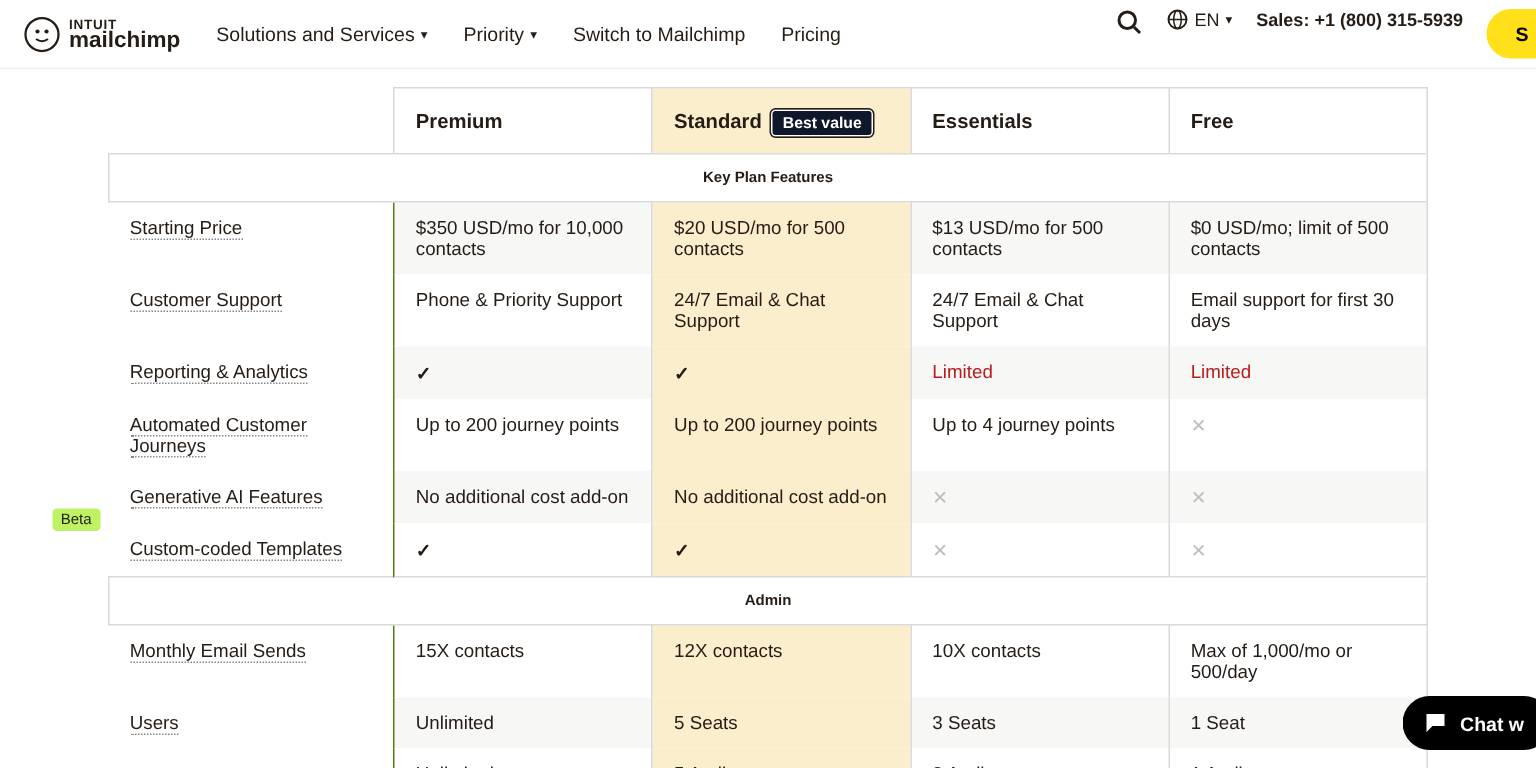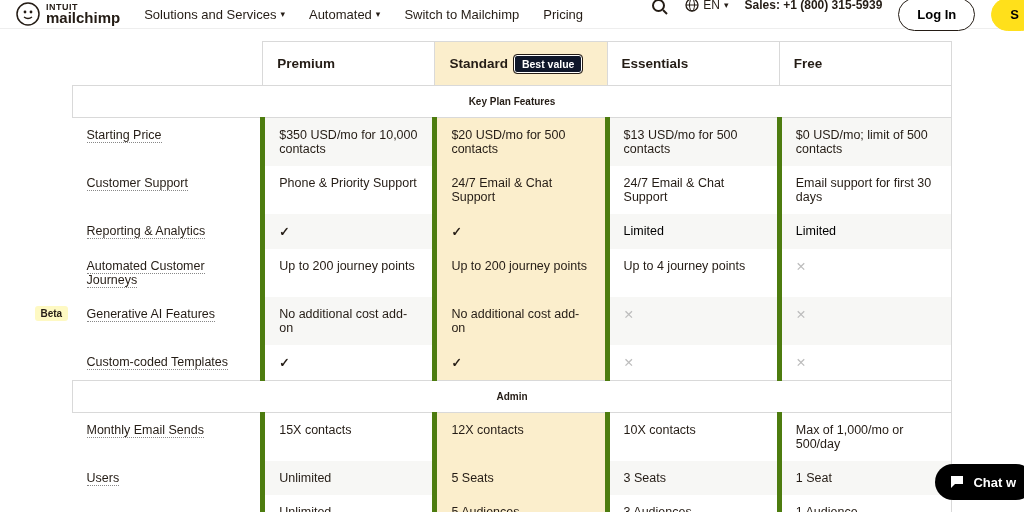--- a/index.html
+++ b/index.html
@@ -1,17 +1,17 @@
 <!DOCTYPE html>
 <html><head>
 <meta charset="utf-8">
 <style>
   * { box-sizing: border-box; margin: 0; padding: 0; }
   body { font-family: -apple-system, "Helvetica Neue", Arial, sans-serif; font-size: 13px; color: #241c15; background: #fff; width: 1024px; }
-  .header { display: flex; align-items: center; padding: 8px 16px; border-bottom: 1px solid #eee; height: 29px; }
+  .header { display: flex; align-items: center; padding: 8px 16px; border-bottom: 1px solid #eee; height: 46px; }
   .logo { display: flex; align-items: center; gap: 6px; margin-right: 24px; }
   .logo-wordmark { display: flex; flex-direction: column; line-height: 0.9; }
   .logo-intuit { font-size: 9px; font-weight: 700; letter-spacing: 0.5px; }
   .logo-mc { font-size: 15px; font-weight: 800; }
   .nav { display: flex; align-items: center; gap: 24px; font-size: 13px; font-weight: 500; }
   .nav-item { cursor: pointer; display: flex; align-items: center; gap: 4px; }
   .nav-caret { font-size: 9px; }
   .spacer { flex: 1; }
   .header-right { display: flex; align-items: flex-start; gap: 16px; }
   .search-icon, .lang { cursor: pointer; }
@@ -22,31 +22,31 @@
   .btn-signup { background: #ffe01b; border: 1px solid #ffe01b; margin-right: -30px; }
   .table-wrap { padding: 12px 0 0 0; }
   table { border-collapse: collapse; width: 880px; margin: 0 auto; table-layout: fixed; }
   col.label { width: 190px; }
   col.plan { width: 172px; }
   th, td { text-align: left; padding: 10px 14px; font-size: 12.5px; vertical-align: top; }
   thead th { font-weight: 700; font-size: 13.5px; border: 1px solid #d9d9d9; border-bottom: none; padding-top: 14px; padding-bottom: 14px; }
   thead th:first-child { border: none; }
   .badge { background: #0f172a; color: #fff; font-size: 10.5px; padding: 2px 7px; border-radius: 3px; margin-left: 6px; border: 1px solid #fff; outline: 1px solid #241c15; }
   .section-row td { text-align: center; font-weight: 700; border: 1px solid #d9d9d9; background: #fff; padding: 10px; font-size: 10px; }
-  .feature-row td { border-left: 5px solid #4d7c0f; border-right: 1px solid #d9d9d9; }
+  .feature-row td { border-left: 1px solid #4d7c0f; border-right: 1px solid #d9d9d9; }
   .feature-row:nth-of-type(even) td.cell { background: #f7f7f5; }
   .feature-row:nth-of-type(odd) td.cell { background: #fff; }
   td.label-cell { font-size: 12.5px; border-left: none !important; border-right: none !important; padding-right: 22px; position: relative; }
   td.label-cell .lbl { border-bottom: 1px dotted #888; cursor: help; text-align: center; }
   td.cell.standard { background: #fbeecc !important; }
   thead th.standard { background: #fbeecc; }
   .check::before { content: "✓"; font-weight: 700; color: #241c15; }
   .x::before { content: "✕"; color: #bdbdbd; font-weight: 400; }
-  .muted { color: #000000; }
-  .beta { position: absolute; left: -38px; top: 9px; background: #fef9c3; font-size: 10px; padding: 2px 6px; border-radius: 3px; font-weight: 700; }
+  .muted { color: #b91c1c; }
+  .beta { position: absolute; left: -38px; top: 25px; background: #bef264; font-size: 10px; padding: 2px 6px; border-radius: 3px; font-weight: 400; }
   .chat { position: fixed; bottom: 12px; right: -10px; background: #000; color: #fff; border-radius: 22px; padding: 10px 18px 10px 14px; display: flex; align-items: center; gap: 8px; font-weight: 600; font-size: 13px; cursor: pointer; }
   svg { display: block; }
 </style>
 </head>
 <body>
 
 <div class="header">
   <div class="logo">
     <svg width="24" height="24" viewBox="0 0 24 24">
         <circle cx="12" cy="12" r="11" fill="#fff" stroke="#241c15" stroke-width="1.5"></circle>
@@ -58,21 +58,21 @@
       <span class="logo-intuit">INTUIT</span>
       <span class="logo-mc">mailchimp</span>
     </div>
   </div>
   <div class="nav">
     <div class="nav-item">
         <span>Solutions and Services</span>
         <span class="nav-caret">▾</span>
       </div>
     <div class="nav-item">
-        <span>Automated</span>
+        <span>Priority</span>
         <span class="nav-caret">▾</span>
       </div>
     <div class="nav-item">Switch to Mailchimp</div>
     <div class="nav-item">Pricing</div>
   </div>
   <div class="spacer"></div>
   <div class="header-right">
     <span class="search-icon">
         <svg width="18" height="18" viewBox="0 0 18 18">
           <circle cx="7.5" cy="7.5" r="5.5" fill="none" stroke="#241c15" stroke-width="2"></circle>
@@ -82,21 +82,20 @@
     <span class="lang">
       <svg width="14" height="14" viewBox="0 0 14 14">
           <circle cx="7" cy="7" r="6" fill="none" stroke="#241c15" stroke-width="1.3"></circle>
           <ellipse cx="7" cy="7" rx="2.5" ry="6" fill="none" stroke="#241c15" stroke-width="1"></ellipse>
           <line x1="1" y1="7" x2="13" y2="7" stroke="#241c15" stroke-width="1"></line>
         </svg>
       <span>EN</span>
         <span class="nav-caret">▾</span>
     </span>
     <span class="sales">Sales: +1 (800) 315-5939</span>
-    <button class="btn btn-login">Log In</button>
     <button class="btn btn-signup">S</button>
   </div>
 </div>
 
 <div class="table-wrap">
 <table>
   <colgroup>
         <col class="label">
         <col class="plan">
         <col class="plan">

